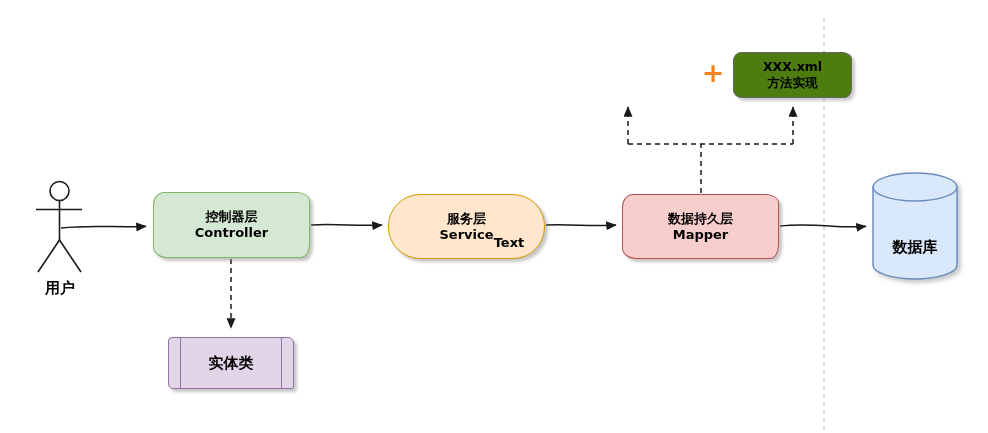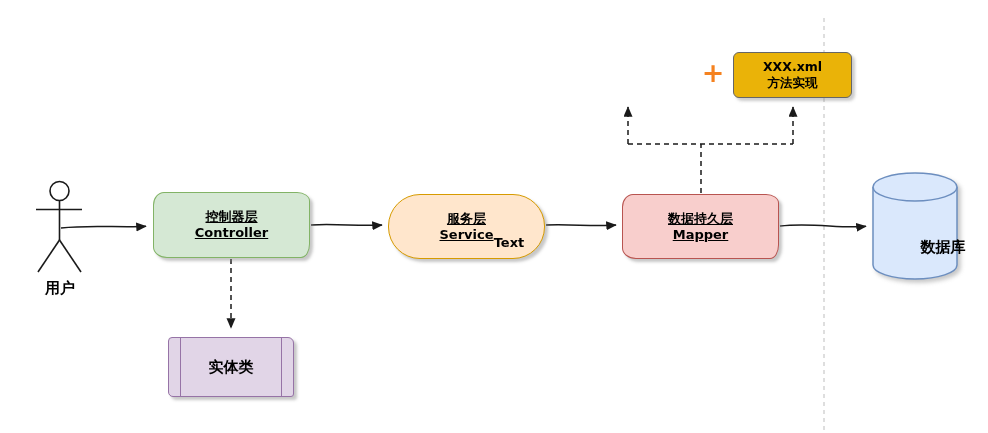--- a/index.html
+++ b/index.html
@@ -29,21 +29,20 @@
     border: 1.6px solid #999;
     display: flex;
     flex-direction: column;
     align-items: center;
     justify-content: center;
     text-align: center;
     box-shadow: 3px 3px 3px rgba(130,130,130,0.45);
   }
   .flow-box {
     border-radius: 11px 13px 9px 14px / 13px 9px 14px 11px;
-    text-decoration: underline;
   }
   .flow-box .box-title {
     font-size: 13px;
     font-weight: bold;
     color: #000;
     line-height: 1.2;
   }
   .flow-box .box-subtitle {
     font-size: 13px;
     font-weight: 600;
@@ -151,31 +150,31 @@
     <div class="box-subtitle">Service</div>
   </div>
 
   <div class="free-label text-annotation" style="left:470px; top:235px; width:44px;margin-left:17px;">Text</div>
 
   <div class="node flow-box" style="left: 622px; top: 194px; width: 157px; height: 65px; background-color: rgb(248, 206, 204); border-color: rgb(184, 84, 80);">
     <div class="box-title">数据持久层</div>
     <div class="box-subtitle">Mapper</div>
   </div>
 
-  <div class="node entity-box" style="left: 168px; top: 337px; width: 126px; height: 60px; background-color: rgb(225, 213, 231); border-color: rgb(150, 115, 166);">
+  <div class="node entity-box" style="left: 168px; top: 337px; width: 126px; height: 52px; background-color: rgb(225, 213, 231); border-color: rgb(150, 115, 166);">
     <div class="entity-divider" style="left: 11px; background-color: rgb(150, 115, 166);"></div>
     <div class="entity-divider" style="right: 11px; background-color: rgb(150, 115, 166);"></div>
     <div class="box-title">实体类</div>
   </div>
 
 
   <div class="free-label plus-label" style="left: 699px; top: 57px; width: 28px; height: 34px; color: rgb(245, 130, 31);">+</div>
 
-  <div class="node top-box" style="left: 733px; top: 52px; width: 119px; height: 46px; background-color: #eab308; border-color: rgb(102, 102, 102); border-radius: 6px;">
+  <div class="node top-box" style="left: 733px; top: 52px; width: 119px; height: 46px; background-color: #4d7c0f; border-color: rgb(102, 102, 102);">
     <div class="box-title">XXX.xml</div>
     <div class="box-subtitle">方法实现</div>
   </div>
 
   <div class="free-label actor-label" style="left:34px; top:279px; width:52px;">用户</div>
 
-  <div class="free-label db-label" style="left:873px; top:238px; width:84px;padding-left:28px;">数据库</div>
+  <div class="free-label db-label" style="left:873px; top:238px; width:84px;">数据库</div>
 
 </div>
 
 </body></html>

